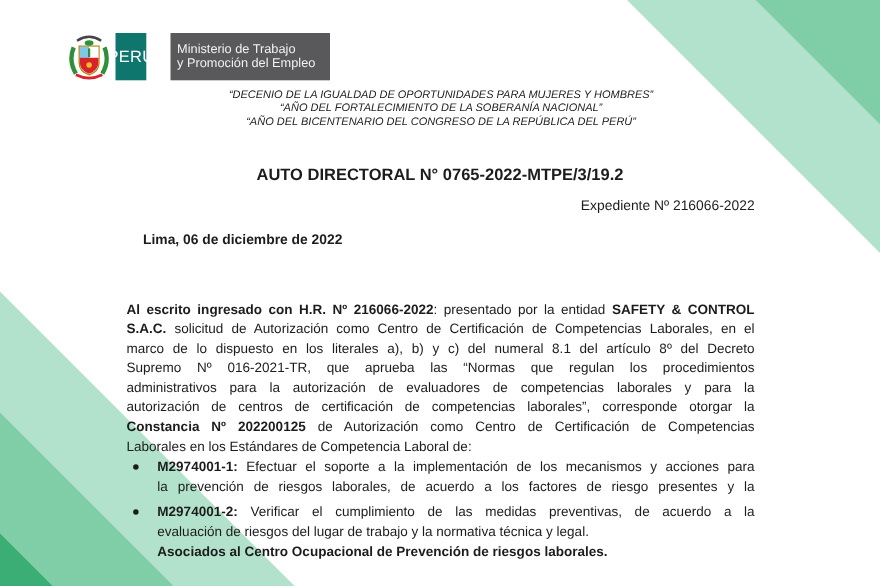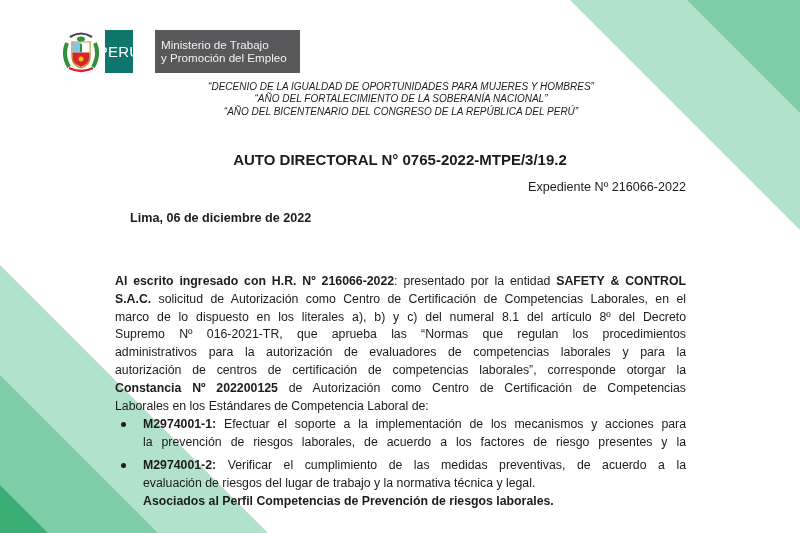--- a/index.html
+++ b/index.html
@@ -119,14 +119,14 @@
 <div class="abs bullet-block" style="top:416px;">
   <span class="bullet-dot"></span>
   <span class="line"><b>M2974001-1:</b><span> Efectuar el soporte a la implementación de los mecanismos y acciones para</span></span>
   <span class="line">la prevención de riesgos laborales, de acuerdo a los factores de riesgo presentes y la</span>
 </div>
 
 <div class="abs bullet-block" style="top:457px;">
   <span class="bullet-dot"></span>
   <span class="line"><b>M2974001-2:</b><span> Verificar el cumplimiento de las medidas preventivas, de acuerdo a la</span></span>
   <span class="line last">evaluación de riesgos del lugar de trabajo y la normativa técnica y legal.</span>
-  <span class="line last"><b>Asociados al Perfil Competencias de Prevención de riesgos laborales.</b></span>
+  <span class="line last"><b>Asociados al Centro Ocupacional de Prevención de riesgos laborales.</b></span>
 </div>
 
 </body></html>

